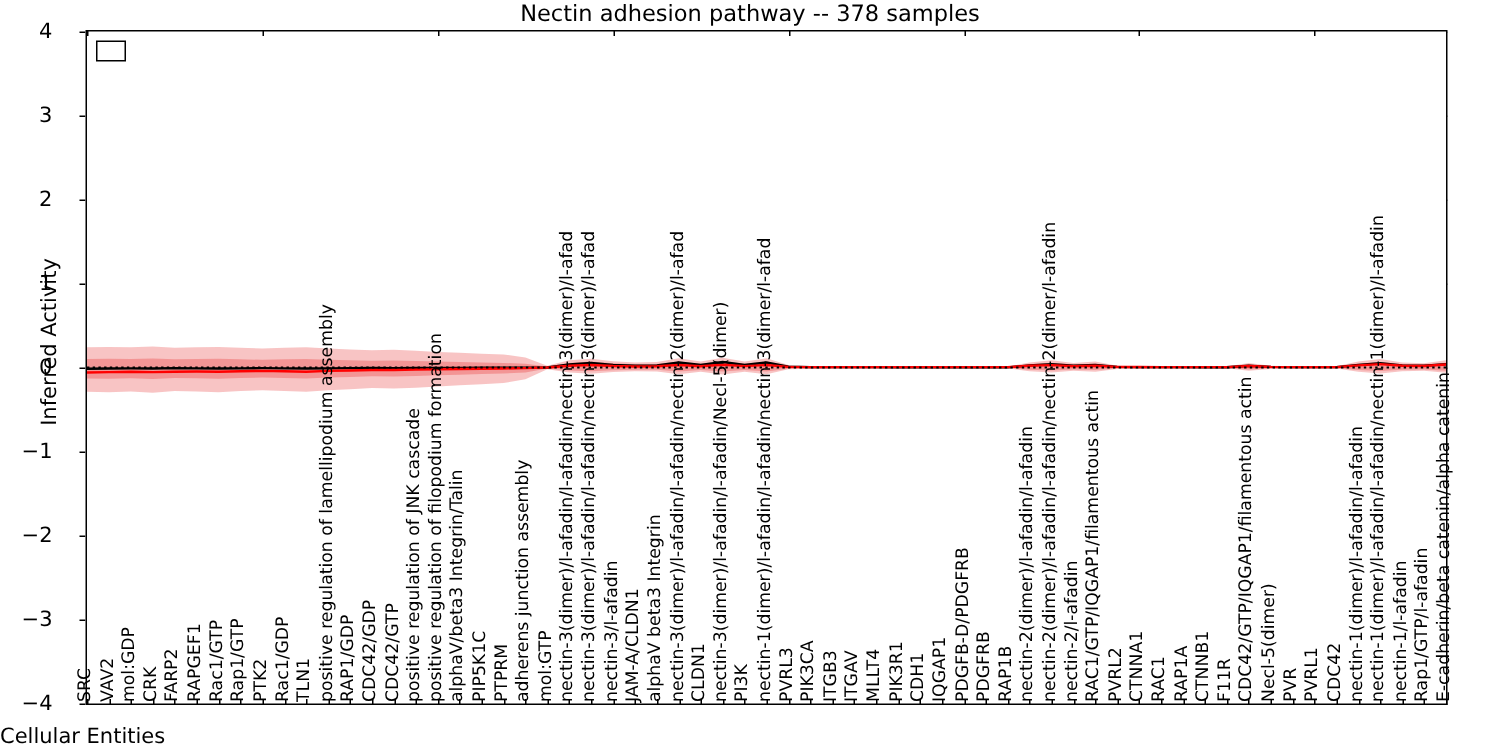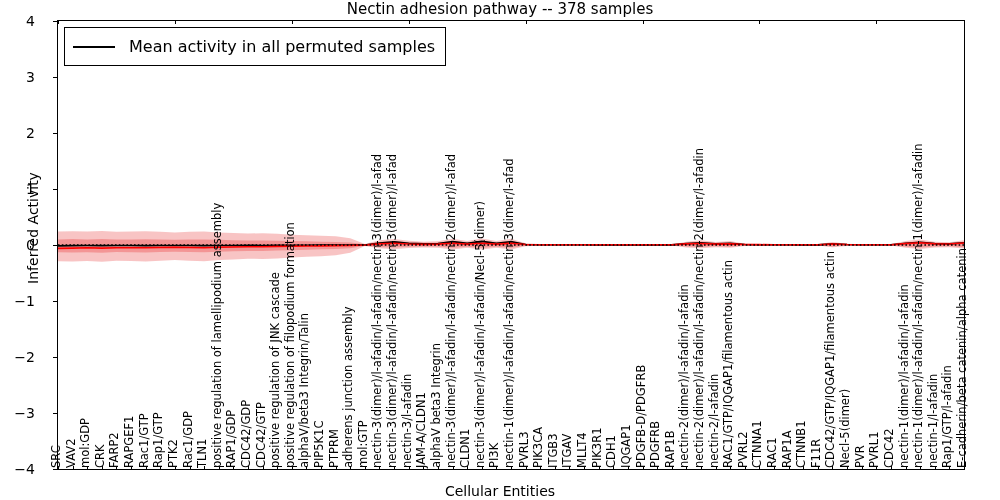--- a/index.html
+++ b/index.html
@@ -68,21 +68,20 @@
     position: absolute;
     width: 4px; height: 1px;
     background: #000;
     left: 961px;
   }
   
   #xlabel {
     position: absolute;
     left: 0; bottom: 1px;
     width: 1000px;
-    text-align: center;
     font-size: 14px;
     color: #000;
     white-space: nowrap;
   }
   #xticklabels {
     position: absolute;
     left: 57px; top: 20px;
     width: 908px; height: 450px;
     pointer-events: none;
   }
@@ -313,19 +312,15 @@
       <div class="xtick-label" style="left: 881.774px;">nectin-1/l-afadin</div>
       <div class="xtick-mark" style="left: 877.774px;"></div>
       <div class="xtick-label" style="left: 896.387px;">Rap1/GTP/l-afadin</div>
       <div class="xtick-mark" style="left: 892.387px;"></div>
       <div class="xtick-label" style="left: 911px;">E-cadherin/beta catenin/alpha catenin</div>
       <div class="xtick-mark" style="left: 907px;"></div>
     </div>
   <div id="xlabel">Cellular Entities</div>
 
   <div id="legend">
-      <div class="legend-row">
-        <span class="legend-swatch" style="background: rgb(0, 0, 0);"></span>
-        <span class="legend-text">Mean activity in all permuted samples</span>
-      </div>
     </div>
 
 </div>
 
 </body></html>

